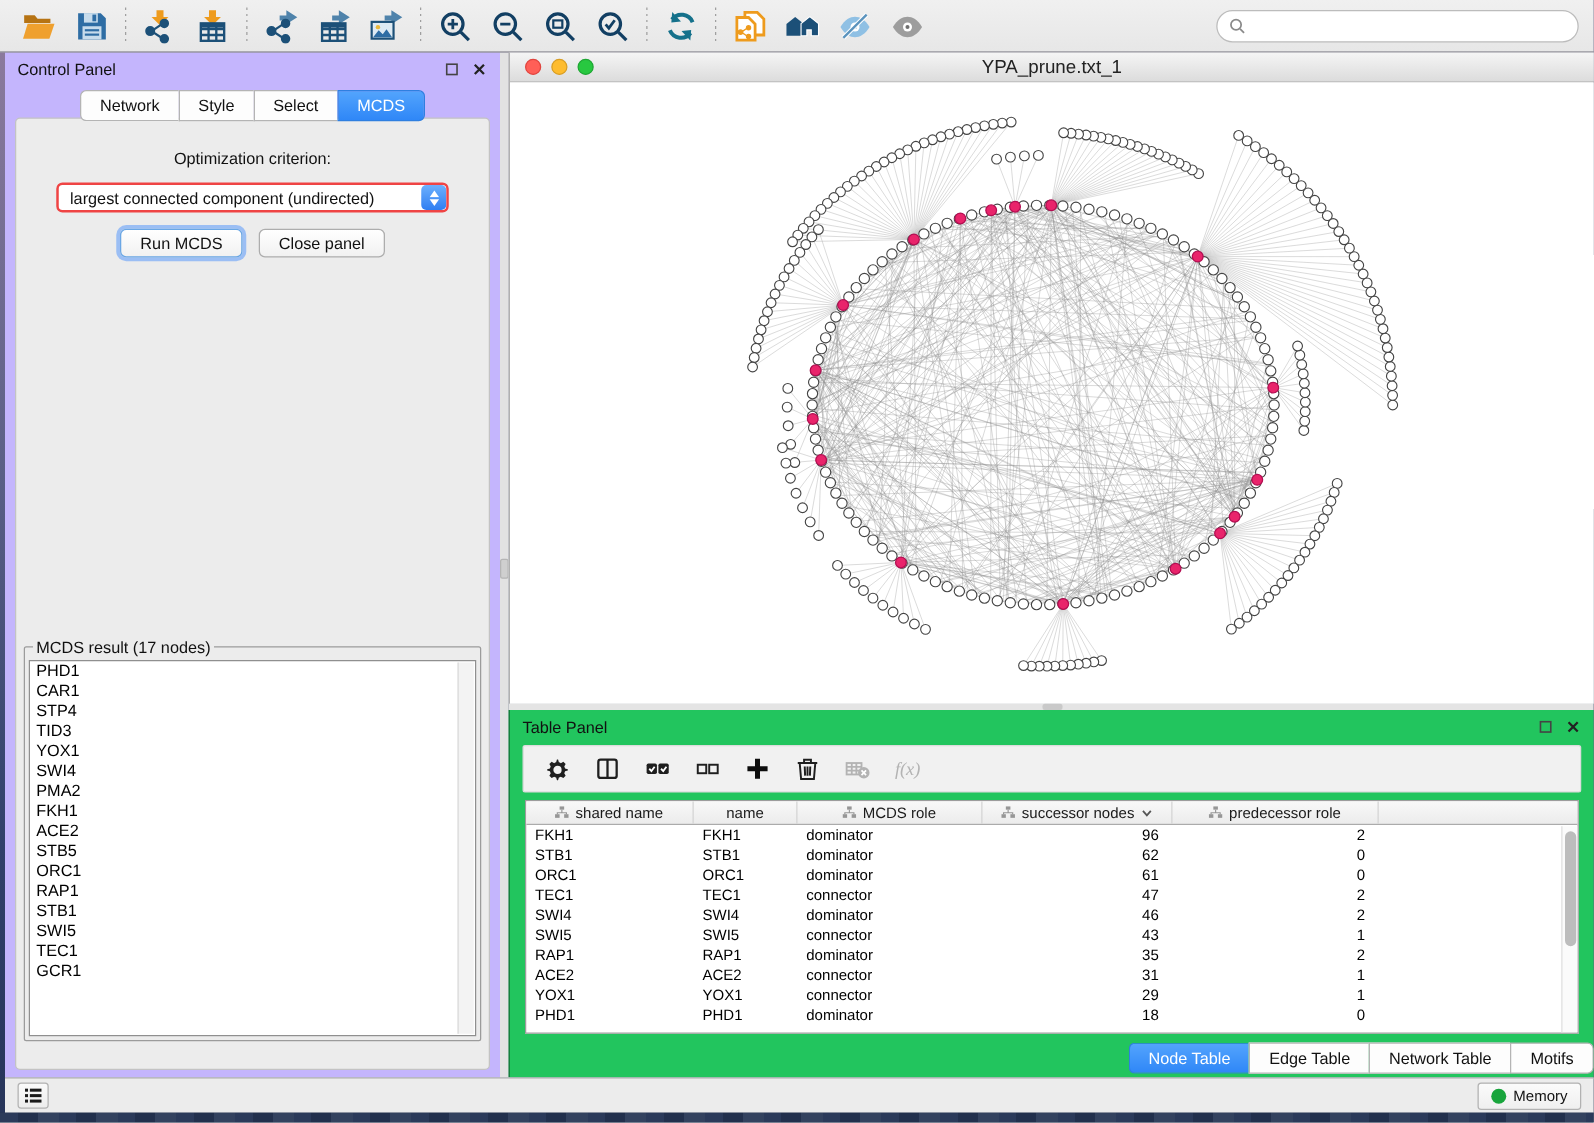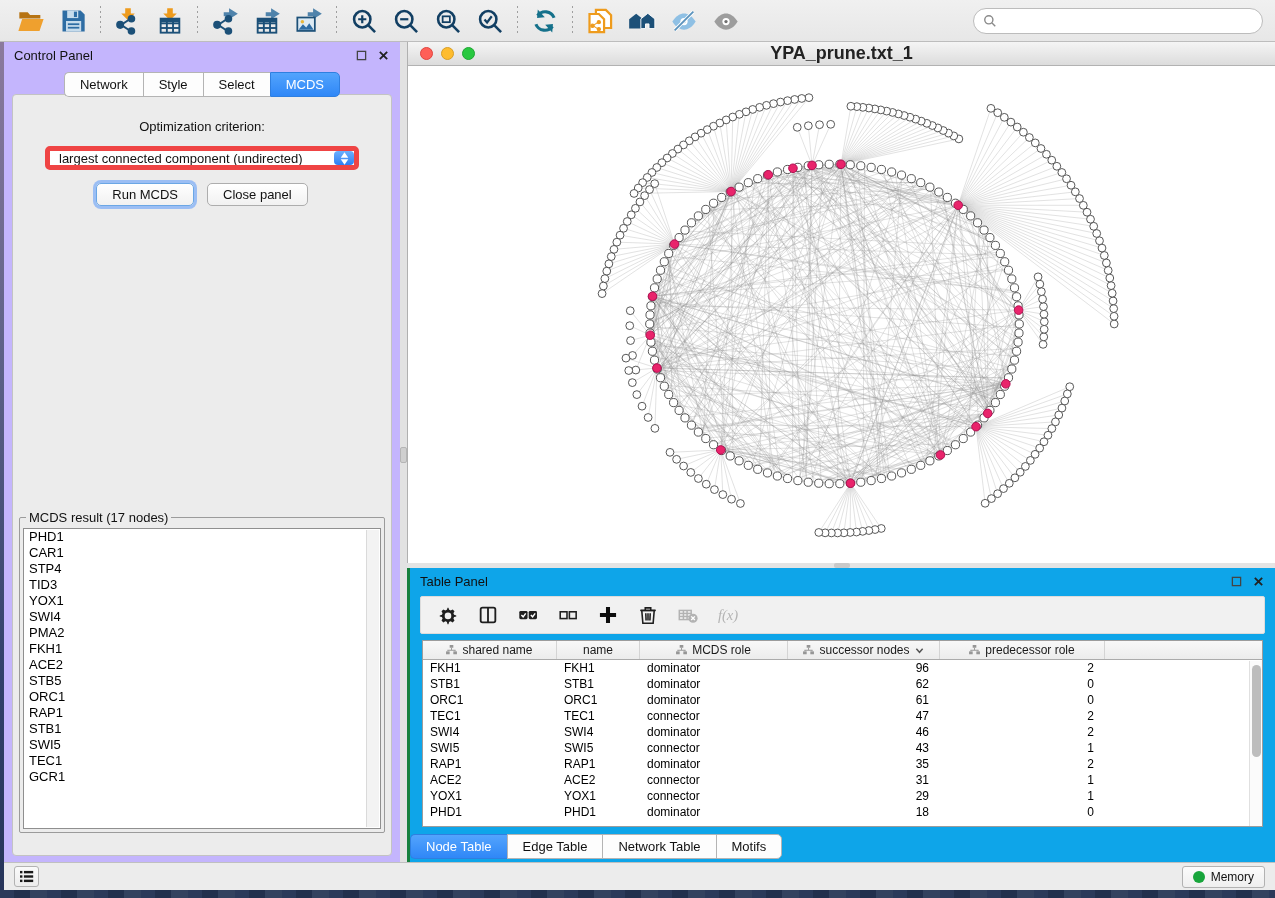--- a/index.html
+++ b/index.html
@@ -39,21 +39,21 @@
   #cp-tabs { position:absolute; left:0; top:30px; width:100%; display:flex; justify-content:center; z-index:2; }
   .tab { font-size:13px; padding:4px 15px; background:#fdfdfd; border:1px solid #b4b4b4;
     border-right-width:0; color:#111; }
   .tab:first-child { border-radius:5px 0 0 5px; }
   .tab:last-child  { border-radius:0 5px 5px 0; border-right-width:1px; }
   .tab.active { background:linear-gradient(#53a4fd,#2f87f7); color:#fff; border-color:#2f7fe0; }
   #cp-body { position:absolute; left:8px; right:8px; top:52px; bottom:6px;
     background:#ececec; border:1px solid #c3c3c3; border-radius:4px; }
   #criterion-label { text-align:center; margin-top:24px; font-size:13px; color:#111; }
   #criterion-select { width:314px; height:24px; margin:12px auto 0 auto;
-    background:#fff; border:5px solid #ef4444; border-radius:5px;
+    background:#fff; border:2px solid #ef4444; border-radius:5px;
     display:flex; align-items:center; overflow:hidden; }
   #criterion-select .val { flex:1; font-size:13px; padding-left:9px; color:#111;
     white-space:nowrap; }
   #criterion-select .cap { width:20px; height:100%;
     background:linear-gradient(#6cb0fd,#2f7ef2); border-radius:4px;
     display:flex; flex-direction:column; align-items:center; justify-content:center; gap:1px; }
   #criterion-select .cap svg { width:9px; height:6px; }
   #cp-buttons { display:flex; justify-content:center; gap:13px; margin-top:13px; }
   .push-btn { font-size:13px; color:#111; padding:3px 15px; height:23px;
     background:linear-gradient(#ffffff,#f1f1f1); border:1px solid #adadad; border-radius:5px; }
@@ -76,32 +76,32 @@
   #network-panel { position:absolute; left:407px; top:42px; width:868px; height:521px;
     background:#fff; border-left:1px solid #b0b0b0; }
   #net-titlebar { height:24px; background:linear-gradient(#f5f5f5,#dcdcdc);
     border-bottom:1px solid #b2b2b2; position:relative;
     display:flex; align-items:center; justify-content:center; }
   #traffic { position:absolute; left:12px; top:0; height:100%; display:flex; align-items:center; gap:8px; }
   .light { width:13px; height:13px; border-radius:50%; }
   .light.red    { background:#ff5f57; border:1px solid #e0443e; }
   .light.yellow { background:#febc2e; border:1px solid #d89e24; }
   .light.green  { background:#28c840; border:1px solid #1ea733; }
-  #net-title { font-size:18px; color:#222;font-weight:bold; }
+  #net-title { font-size:15px; color:#222; }
   #net-canvas { position:absolute; left:0; top:24px; right:0; bottom:0; background:#fff; }
   #net-canvas svg { width:100%; height:100%; display:block; }
 
   
   #h-splitter { position:absolute; left:407px; top:563px; width:868px; height:5px; background:#e4e4e4; }
   #h-splitter .grip { position:absolute; left:427px; top:0; width:16px; height:5px;
     background:#c9c9c9; border-radius:2px; }
 
   
   #table-panel { position:absolute; left:407px; top:568px; width:868px; height:294px;
-    background:#0ea5e9; border-left:3px solid #15803d; }
+    background:#22c55e; border-left:1px solid #15803d; }
   #tp-toolbar { margin:2px 10px 0 10px; height:38px; background:#f1f1f1;
     border:1px solid #dcdcdc; border-radius:2px;
     display:flex; align-items:center; gap:10px; padding-left:12px; }
   #tp-toolbar .tbtn { width:30px; height:30px; }
   #tp-toolbar .tbtn svg { width:22px; height:22px; }
   #node-table { position:absolute; left:12px; right:12px; top:72px; height:187px;
     background:#fff; border:1px solid #9c9c9c; overflow:hidden; }
   #thead { display:flex; height:19px; background:linear-gradient(#f8f8f8,#ececec);
     border-bottom:1px solid #ababab; }
   .th { display:flex; align-items:center; justify-content:center; gap:5px;
@@ -109,21 +109,21 @@
   .th svg.hier { width:11px; height:10px; }
   .th svg.sort { width:9px; height:7px; }
   #tbody .tr { display:flex; height:16px; }
   #tbody .td { font-size:12px; color:#000; line-height:16px; white-space:nowrap; overflow:hidden; }
   #tbody .td.left  { padding-left:7px; text-align:left; }
   #tbody .td.right { padding-right:11px; text-align:right; }
   #table-scroll { position:absolute; right:0; top:20px; bottom:0; width:13px;
     background:#fbfbfb; border-left:1px solid #e0e0e0; }
   #table-scroll .thumb { position:absolute; left:2px; top:4px; width:9px; height:92px;
     background:#bdbdbd; border-radius:5px; }
-  #tp-tabs { position:absolute; left:0; right:0; top:266px; display:flex; justify-content:flex-start; }
+  #tp-tabs { position:absolute; left:0; right:0; top:266px; display:flex; justify-content:flex-end; }
 
   
   #status-bar { position:absolute; left:4px; top:862px; width:1271px; height:28px;
     background:#ececec; border-top:1px solid #c0c0c0; display:flex; align-items:center;
     padding:0 10px; }
   #list-btn { width:25px; height:21px; background:linear-gradient(#fafafa,#ededed);
     border:1px solid #b2b2b2; border-radius:3px; display:flex; align-items:center; justify-content:center; }
   #list-btn svg { width:15px; height:13px; }
   #memory-btn { margin-left:auto; height:22px; padding:0 10px;
     background:linear-gradient(#fbfbfb,#efefef); border:1px solid #b2b2b2; border-radius:3px;

